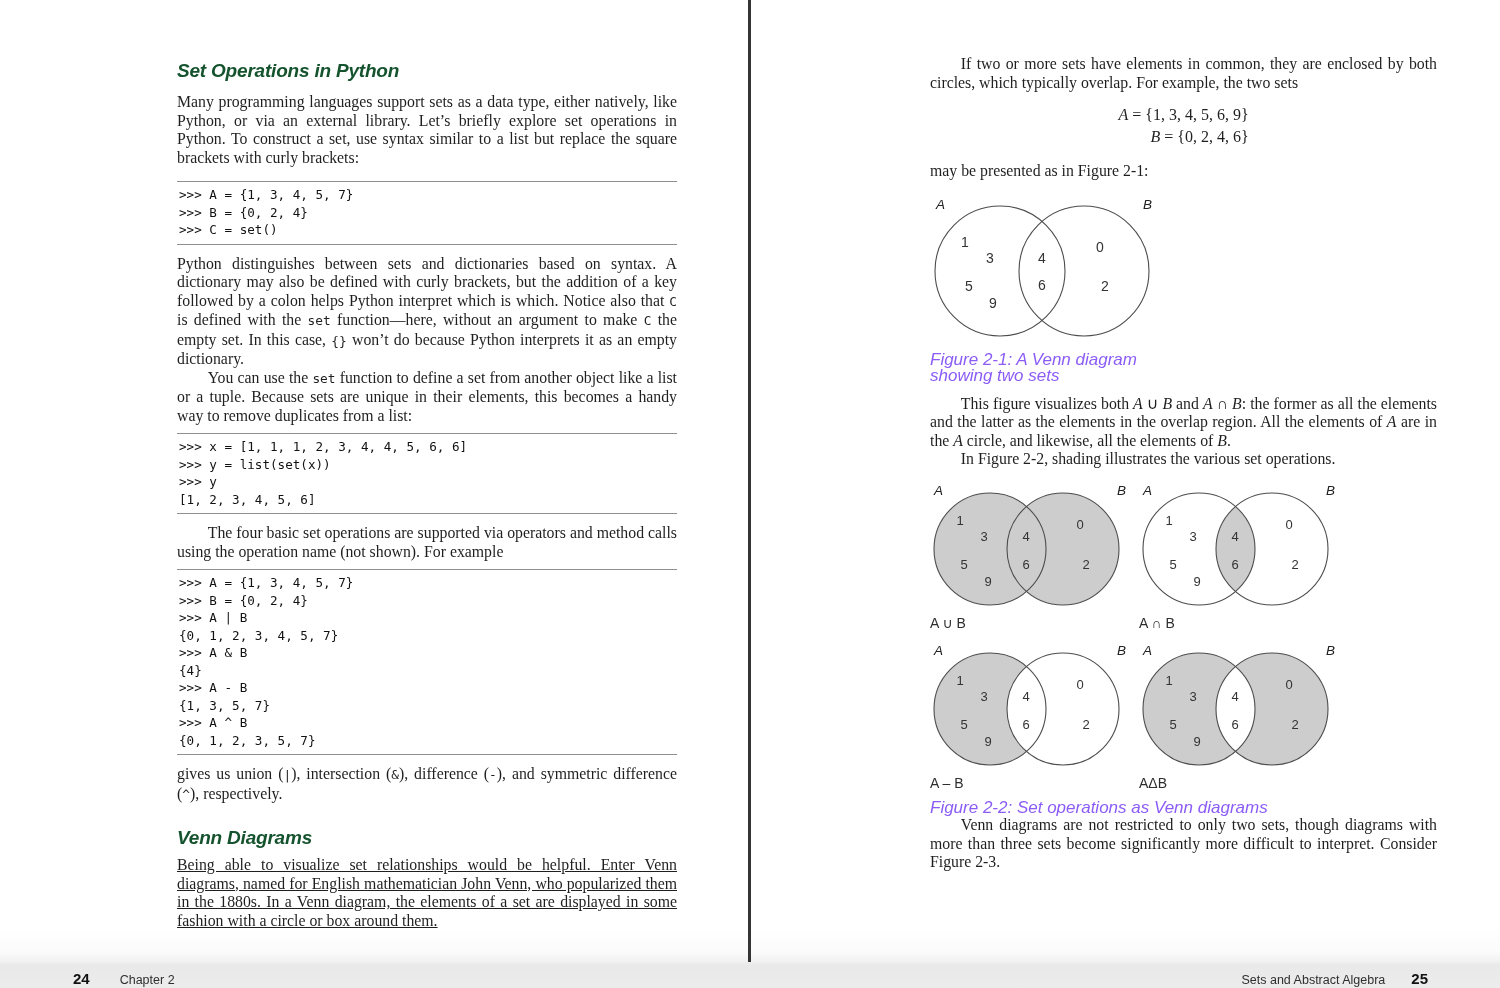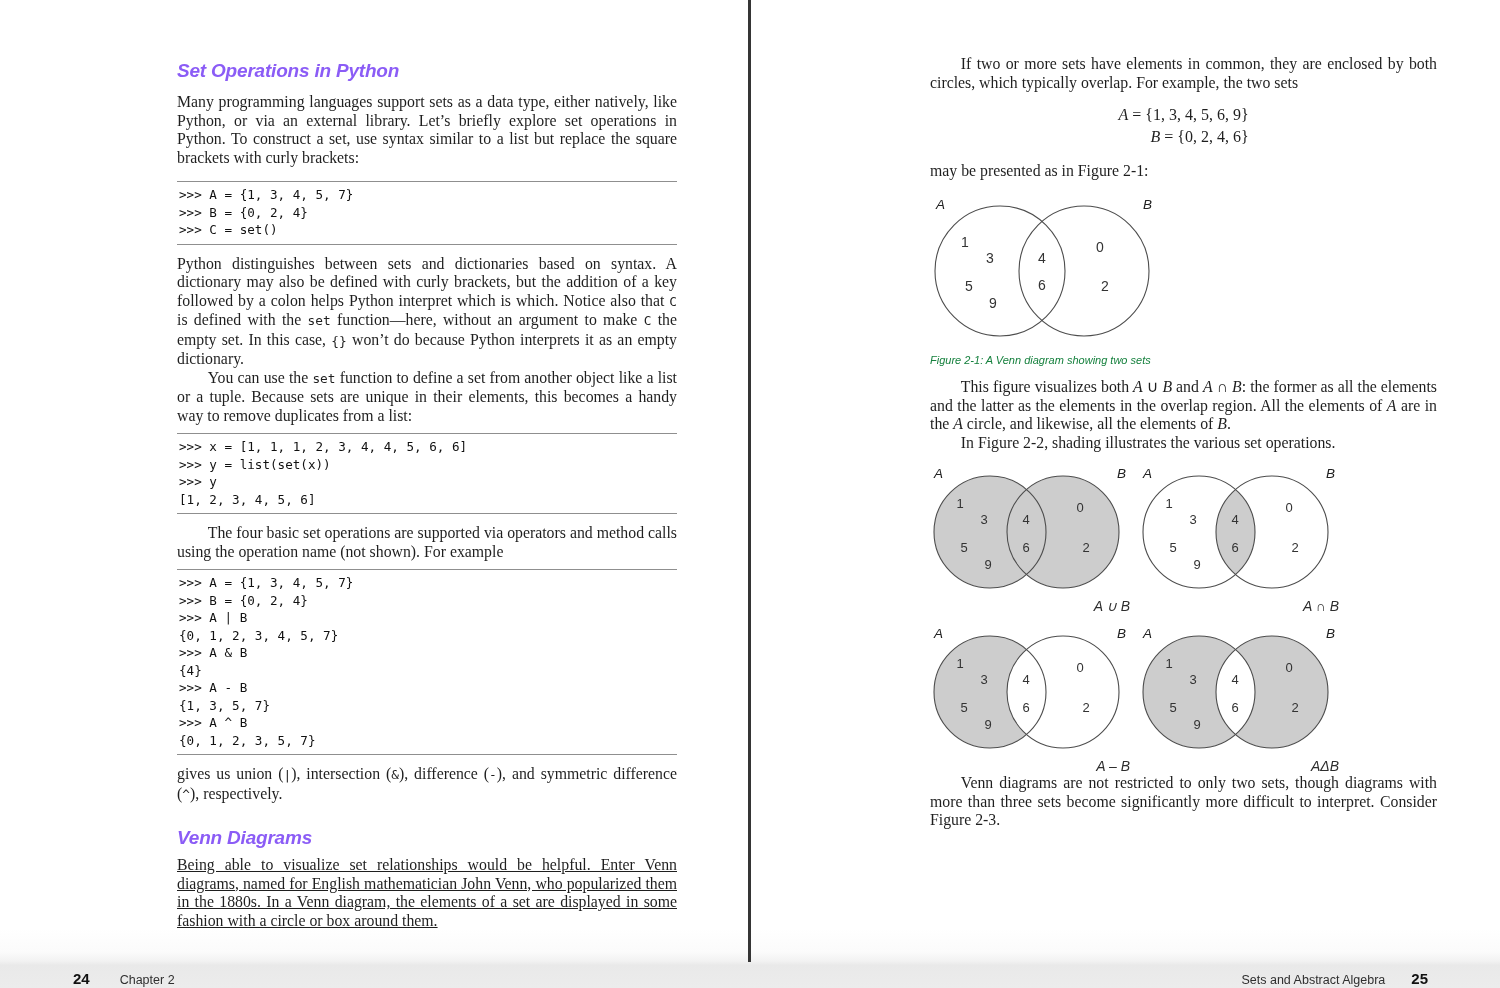--- a/index.html
+++ b/index.html
@@ -9,56 +9,56 @@
 
   .bottom-shade { position:absolute; left:0; right:0; top:928px; height:60px; z-index:0;
     background:linear-gradient(#ffffff 0%, #fbfbfb 40%, #f2f2f2 55%, #e9e9e9 62%, #ececec 100%); }
   .spine { position:absolute; left:748px; top:0; width:3px; height:962px; background:#353535; z-index:1; }
 
   .page-col { position:absolute; top:55px; z-index:2; }
   .page-left  { left:177px; width:500px; }
   .page-right { left:930px; width:507px; }
 
   h2.sec { font-family:"Liberation Sans", sans-serif; font-style:italic; font-weight:700;
-           font-size:19px; line-height:24px; color:#8b5cf6; letter-spacing:-0.2px; }
+           font-size:19px; line-height:24px; color:#14532d; letter-spacing:-0.2px; }
   .h-top { margin-top:4px; }
   .h-venn { margin-top:22px; }
 
   p.body { font-size:15.8px; line-height:18.5px; text-align:justify; }
   p.indent { text-indent:1.95em; }
   .mt0{margin-top:0;} .mt6{margin-top:6px;text-decoration:underline;} .mt10{margin-top:10px;}
   .mt12{} .mt14{margin-top:14px;}
 
   code.icode, .codeblock { font-family:"DejaVu Sans Mono","Liberation Mono",monospace; }
   code.icode { font-size:12.8px; }
   .codeblock { white-space:pre; font-size:12.6px; line-height:17.5px; color:#111;
     border-top:1px solid #8f8f8f; border-bottom:1px solid #8f8f8f;
     padding:4px 0 5px 2px; width:100%; }
   .cb1 { margin-top:14px; } .cb2 { margin-top:8px; } .cb3 { margin-top:8px; }
 
   .mathblock { margin:12px auto 0 auto; width:fit-content; font-size:16px; line-height:22px;
                text-align:right; }
   .mvar { font-style:italic; font-family:"Liberation Serif", serif; }
 
   .figure { margin-top:12px; }
-  .caption { font-family:"Liberation Sans", sans-serif; font-style:italic; font-size:11px;
-             line-height:16.5px; color:#15803d; }
+  .caption { font-family:"Liberation Sans", sans-serif; font-style:italic; font-size:17px;
+             line-height:16.5px; color:#8b5cf6; }
   .cap21 { max-width:248px; margin-top:5px; }
   .cap22 { margin-top:9px; }
 
   svg .vout { fill:none; stroke:#4d4d4d; stroke-width:1.1; }
   svg .vnum { font-family:"Liberation Sans", sans-serif; font-size:13px; fill:#333; }
   svg .vnum-lg { font-family:"Liberation Sans", sans-serif; font-size:14px; fill:#333; }
   svg .vlab { font-family:"Liberation Sans", sans-serif; font-style:italic; font-size:13.5px; fill:#222; }
 
   .fig22-grid { display:grid; grid-template-columns:200px 200px; column-gap:9px; row-gap:10px;
                 margin-top:12px; }
   .fig22-cell { width:200px; }
-  .fig22-label { font-family:"Liberation Sans", sans-serif; font-style:italic; font-size:14px;
-                 color:#2e2e2e; text-align:right; margin-top:2px; }
+  .fig22-label { font-family:"Liberation Sans", sans-serif; font-size:14px;
+                 color:#2e2e2e; text-align:left; margin-top:2px; }
 
   .footer { position:absolute; top:970px; z-index:3; font-family:"Liberation Sans", sans-serif;
             display:flex; align-items:baseline; }
   .footer-left { left:73px; }
   .footer-right { right:72px; }
   .pgnum { font-weight:700; font-size:15px; color:#111; }
   .ftlabel { font-size:12.5px; color:#2f2f2f; }
   .footer-left .ftlabel { margin-left:30px;text-align:center; }
   .footer-right .ftlabel { margin-right:26px; }
 </style>
@@ -245,20 +245,21 @@
         <text class="vnum" x="58" y="105" text-anchor="middle">9</text>
         <text class="vnum" x="96" y="60" text-anchor="middle">4</text>
         <text class="vnum" x="96" y="88" text-anchor="middle">6</text>
         <text class="vnum" x="150" y="48" text-anchor="middle">0</text>
         <text class="vnum" x="156" y="88" text-anchor="middle">2</text>
       </svg>
       <div class="fig22-label">AΔB</div>
     </div>
   </div>
 
+  <div class="caption cap22">Figure 2-2: Set operations as Venn diagrams</div>
 
   <p class="body indent mt12">Venn diagrams are not restricted to only two sets, though diagrams with more than three sets become significantly more difficult to interpret. Consider Figure 2-3.</p>
 </div>
 
 <div class="footer footer-left">
   <span class="pgnum">24</span>
   <span class="ftlabel">Chapter 2</span>
 </div>
 <div class="footer footer-right">
   <span class="ftlabel">Sets and Abstract Algebra</span>

